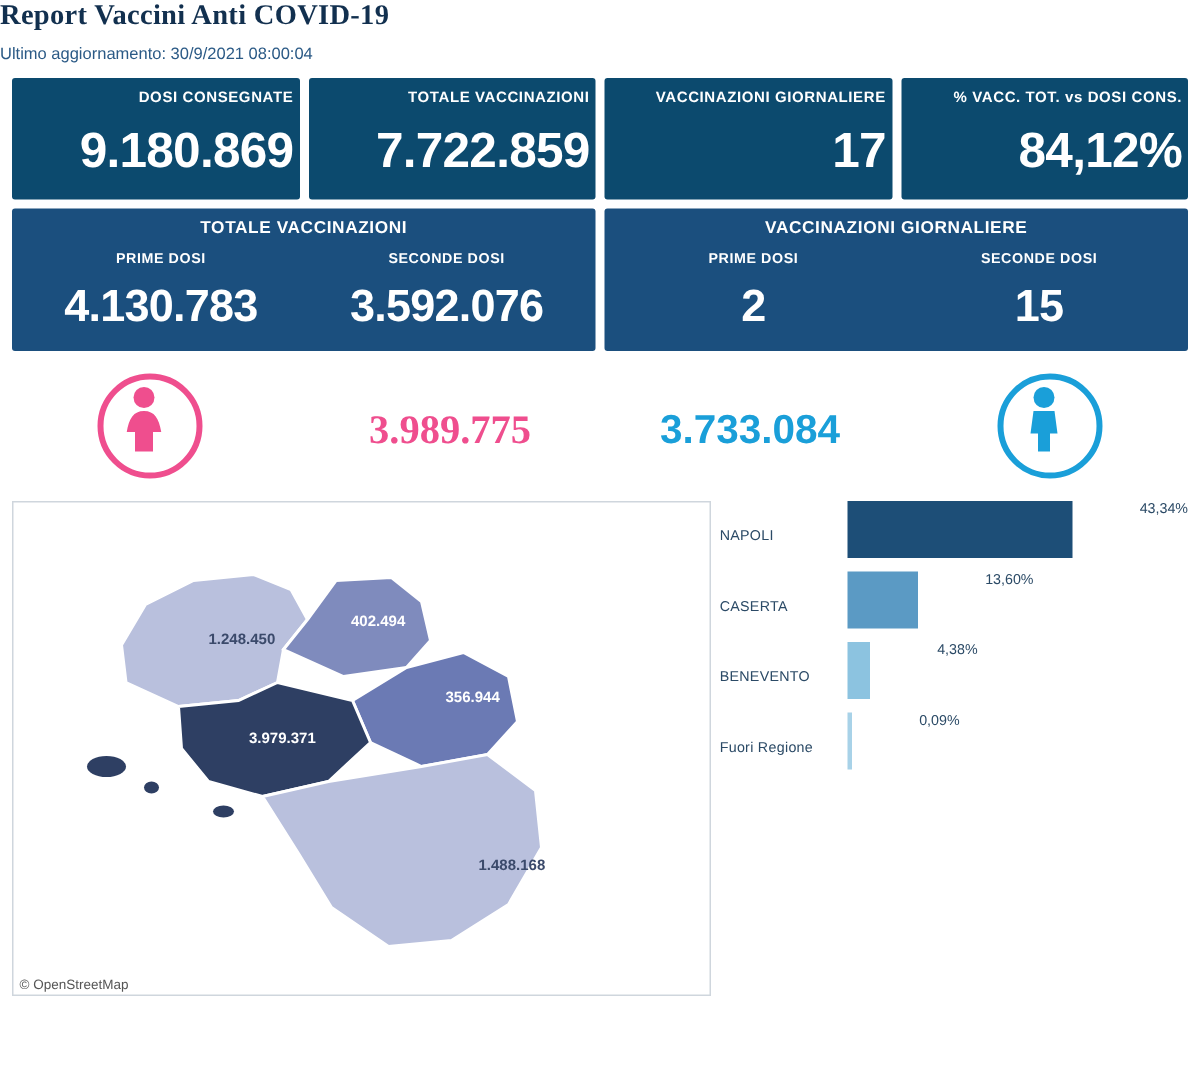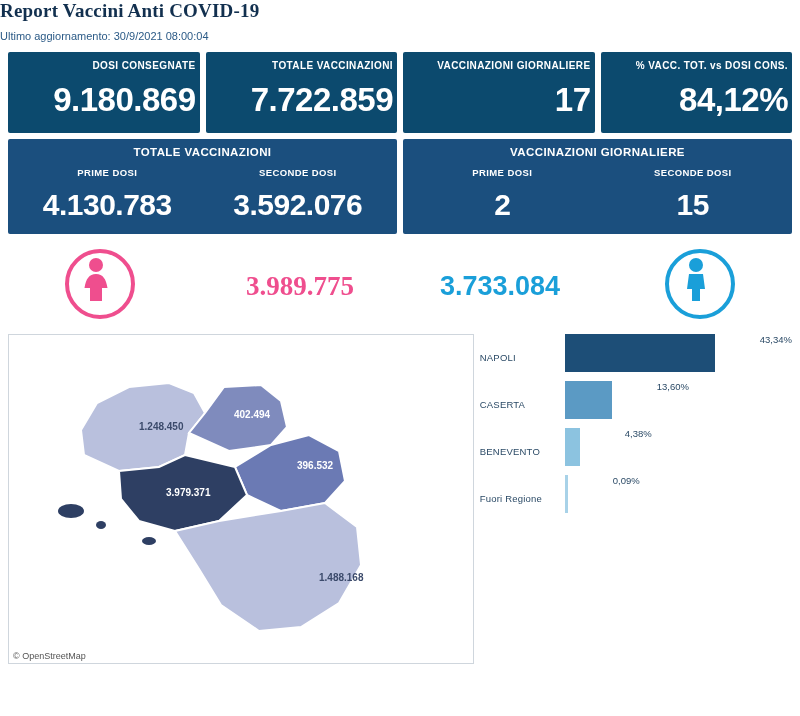--- a/index.html
+++ b/index.html
@@ -276,21 +276,21 @@
       <path d="M110,136 L150,132 L176,120 L226,132 L238,160 L210,186 L166,196 L130,186 L112,164 Z" fill="#2e3f63" stroke="#ffffff" stroke-width="2"></path>
 
       <ellipse cx="62" cy="176" rx="13" ry="7" fill="#2e3f63"></ellipse>
       <ellipse cx="92" cy="190" rx="5" ry="4" fill="#2e3f63"></ellipse>
       <ellipse cx="140" cy="206" rx="7" ry="4" fill="#2e3f63"></ellipse>
 
       <path d="M166,196 L210,186 L272,176 L316,168 L348,192 L352,230 L330,268 L292,292 L250,296 L212,270 L190,234 Z" fill="#b9c0dd" stroke="#ffffff" stroke-width="2"></path>
     </svg>
     <div class="maplabel" style="left:130px;top:86px;color:#3b4a6b;">1.248.450</div>
     <div class="maplabel" style="left:225px;top:74px;color:#ffffff;">402.494</div>
-    <div class="maplabel" style="left:288px;top:125px;color:#ffffff;">396.532</div>
+    <div class="maplabel" style="left:288px;top:125px;color:#ffffff;">356.944</div>
     <div class="maplabel" style="left:157px;top:152px;color:#ffffff;">3.979.371</div>
     <div class="maplabel" style="left:310px;top:237px;color:#3b4a6b;">1.488.168</div>
 
     <div class="osm">© OpenStreetMap</div>
   </div>
 
   <div class="chartbox">
 
     <div class="bar-row">
       <div class="bar-lbl">NAPOLI</div>

